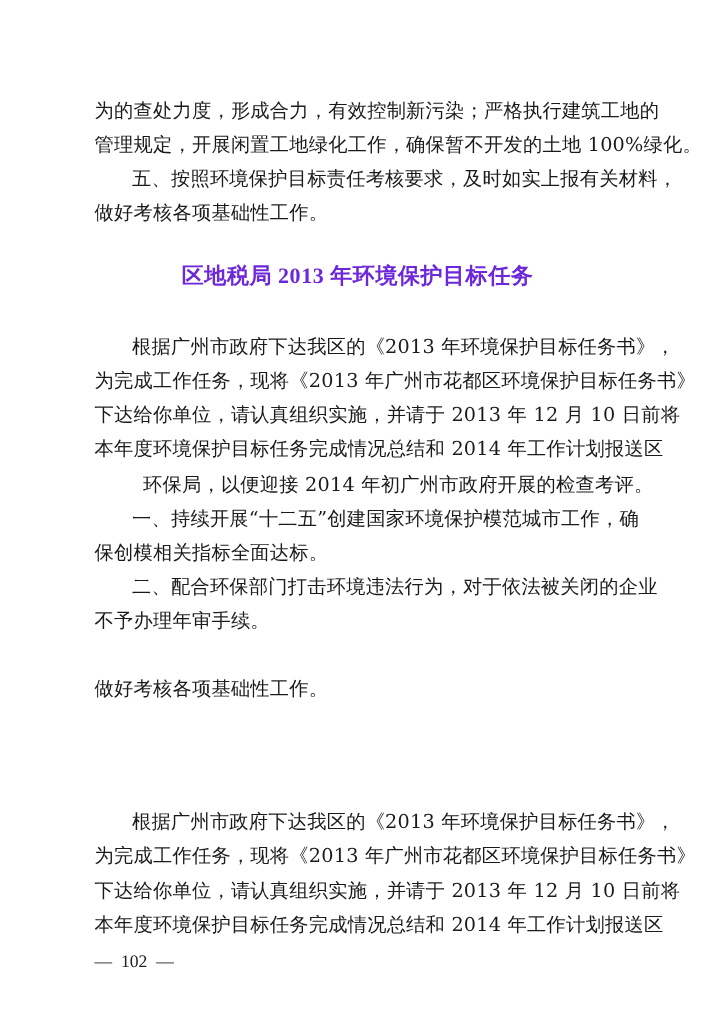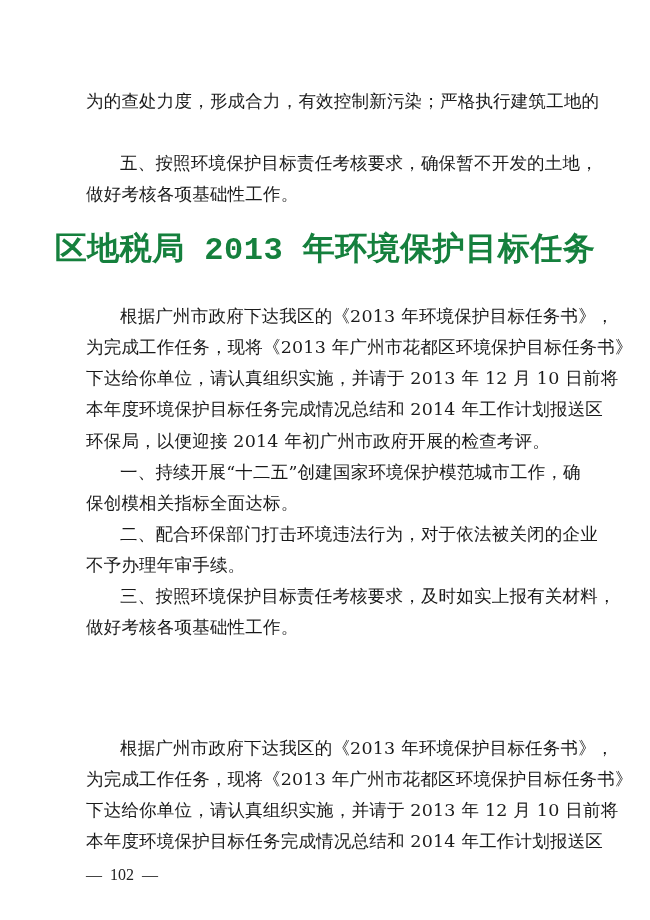--- a/index.html
+++ b/index.html
@@ -36,59 +36,59 @@
     }
     .line.indent {
       left: 120px;
       width: 458px;
     }
     .heading {
       position: absolute;
       left: 0;
       width: 650px;
       text-align: center;
-      font-family: Liberation Mono, monospace;
-      font-size: 32px;
+      font-family: Liberation Serif, serif;
+      font-size: 20px;
       font-weight: bold;
       line-height: 30px;
-      color: #15803d;
+      color: #6d28d9;
       letter-spacing: 0.5px;
     }
     .page-number {
       position: absolute;
       left: 86px;
       top: 860px;
       font-family: "Liberation Serif", "DejaVu Serif", serif;
       font-size: 16px;
       line-height: 22px;
       color: #222;
       white-space: pre;
     }
   </style>
 </head>
 <body>
 
 <div class="page">
 
   <div class="line" style="top:86px;">为的查处力度，形成合力，有效控制新污染；严格执行建筑工地的</div>
-  <div class="line indent" style="top:148px;">五、按照环境保护目标责任考核要求，确保暂不开发的土地，</div>
+  <div class="line last" style="top:117px;">管理规定，开展闲置工地绿化工作，确保暂不开发的土地 100%绿化。</div>
+  <div class="line indent" style="top:148px;">五、按照环境保护目标责任考核要求，及时如实上报有关材料，</div>
   <div class="line last" style="top:179px;">做好考核各项基础性工作。</div>
 
   <div class="heading" style="top:232px;">区地税局 2013 年环境保护目标任务</div>
 
   <div class="line indent" style="top:301px;">根据广州市政府下达我区的《2013 年环境保护目标任务书》，</div>
   <div class="line" style="top:332px;">为完成工作任务，现将《2013 年广州市花都区环境保护目标任务书》</div>
   <div class="line" style="top:363px;">下达给你单位，请认真组织实施，并请于 2013 年 12 月 10 日前将</div>
   <div class="line" style="top:394px;">本年度环境保护目标任务完成情况总结和 2014 年工作计划报送区</div>
-  <div class="line last" style="top:426px;">环保局，以便迎接 2014 年初广州市政府开展的检查考评。</div>
+  <div class="line last" style="top:426px;margin-left:44px;">环保局，以便迎接 2014 年初广州市政府开展的检查考评。</div>
   <div class="line last" style="top:488px;">保创模相关指标全面达标。</div>
   <div class="line indent" style="top:457px;">一、持续开展“十二五”创建国家环境保护模范城市工作，确</div>
   <div class="line last" style="top:550px;">不予办理年审手续。</div>
   <div class="line indent" style="top:519px;">二、配合环保部门打击环境违法行为，对于依法被关闭的企业</div>
-  <div class="line indent" style="top:581px;">三、按照环境保护目标责任考核要求，及时如实上报有关材料，</div>
   <div class="line last" style="top:612px;">做好考核各项基础性工作。</div>
 
 
   <div class="line indent" style="top:733px;">根据广州市政府下达我区的《2013 年环境保护目标任务书》，</div>
   <div class="line" style="top:764px;">为完成工作任务，现将《2013 年广州市花都区环境保护目标任务书》</div>
   <div class="line" style="top:795px;">下达给你单位，请认真组织实施，并请于 2013 年 12 月 10 日前将</div>
   <div class="line" style="top:826px;">本年度环境保护目标任务完成情况总结和 2014 年工作计划报送区</div>
 
   <div class="page-number">—  102  —</div>
 

